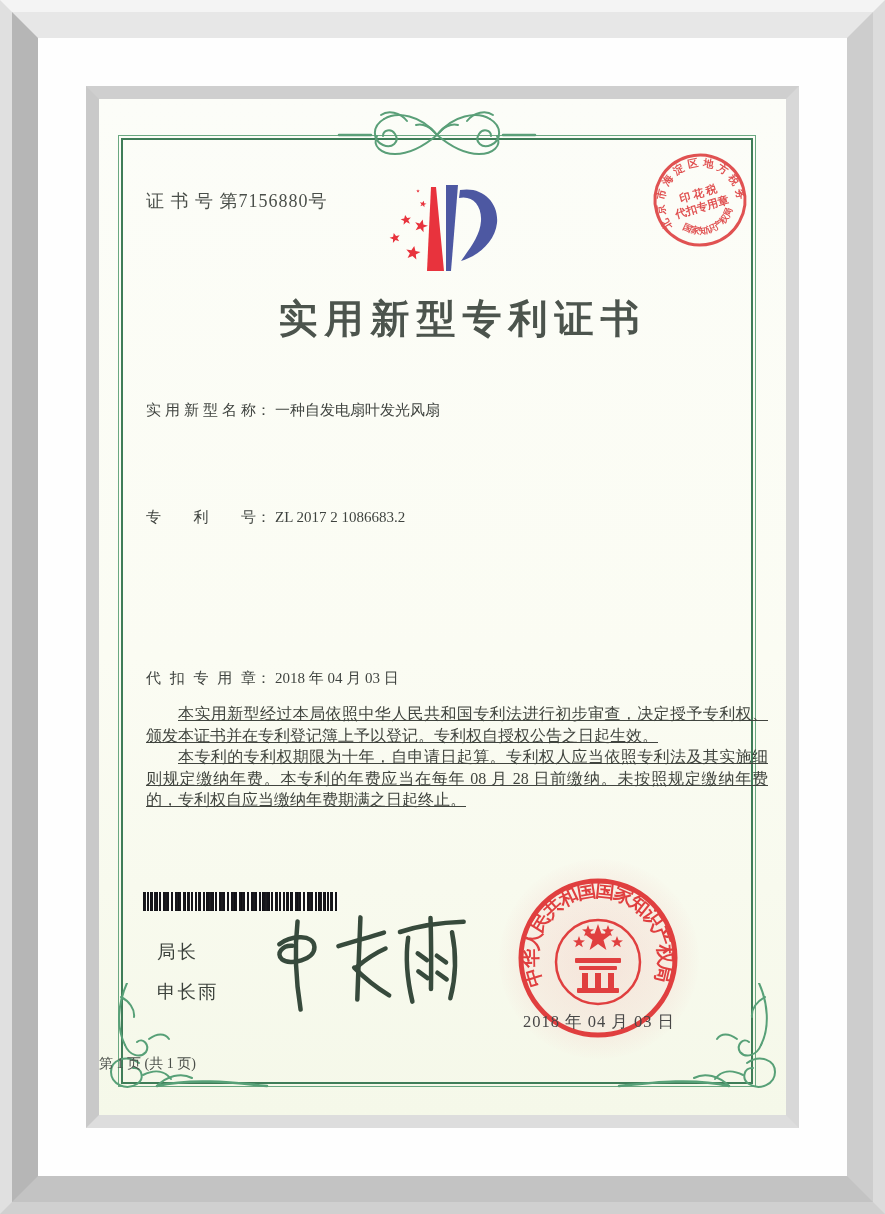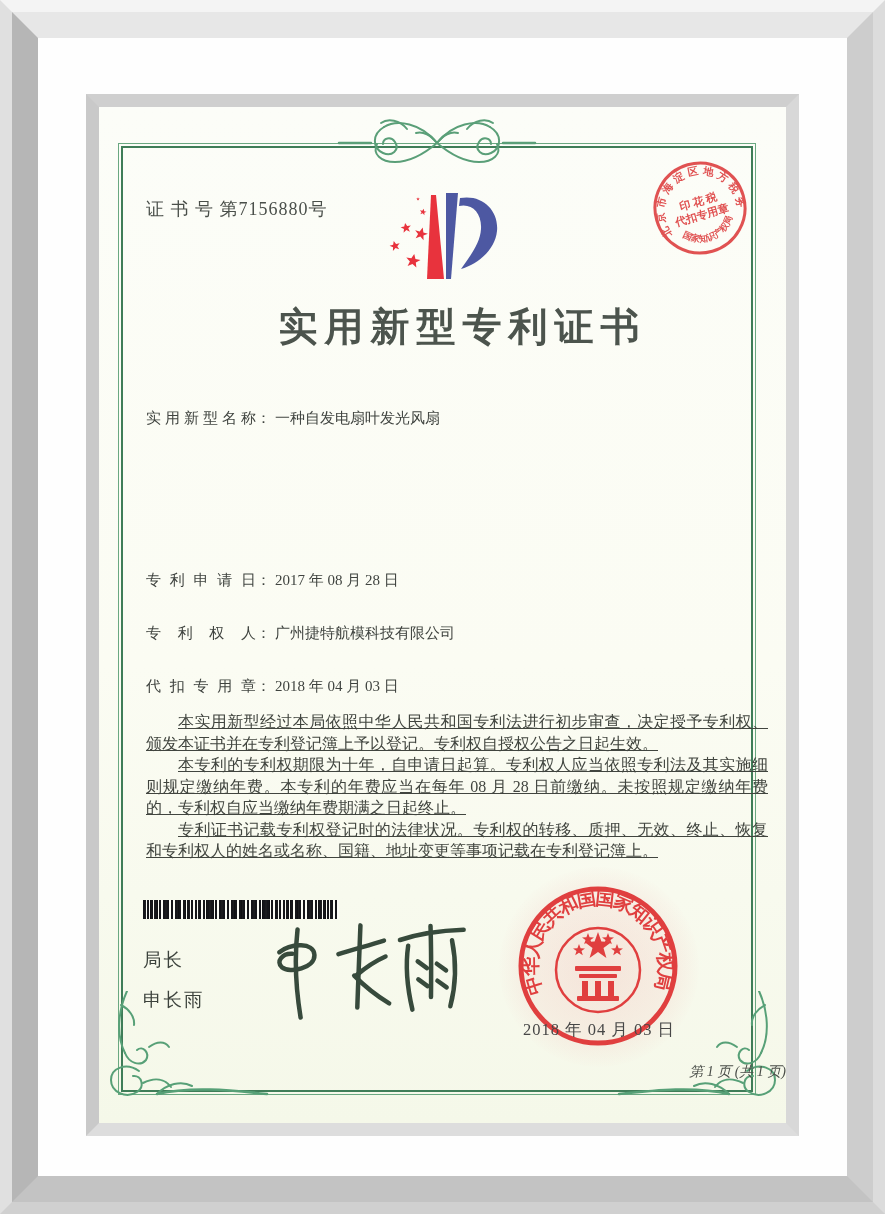--- a/index.html
+++ b/index.html
@@ -1,47 +1,47 @@
 <!DOCTYPE html>
 <html><head>
 <meta charset="utf-8">
 <style>
   html,body{margin:0;padding:0;background:#b9b9b9;}
   *{box-sizing:border-box;}
   body{width:885px;height:1214px;font-family:"Liberation Serif",serif;}
   .frame{width:885px;height:1214px;border:12px solid;border-color:#f4f4f4 #dcdcdc #d0d0d0 #e0e0e0;}
   .frame2{width:100%;height:100%;border:26px solid;border-color:#e7e7e7 #cdcdcd #c3c3c3 #b6b6b6;}
   .mat{width:100%;height:100%;background:#fefefe;padding:48px;}
-  .lip{width:100%;height:100%;border:13px solid;border-color:#cfcfcf #d8d8d8 #dddddd #c9c9c9;margin-top:8px;}
+  .lip{width:100%;height:100%;border:13px solid;border-color:#cfcfcf #d8d8d8 #dddddd #c9c9c9;}
   .paper{position:relative;width:100%;height:100%;overflow:hidden;
          background:linear-gradient(180deg,#fcfdf8 0%,#fbfcf3 55%,#f5f8e9 100%);}
   .gborder{position:absolute;left:19px;top:36px;width:638px;height:952px;border:1px solid #6aa881;}
   .gborder-inner{position:absolute;inset:2px;border:2px solid #3f7d58;}
   .certnum{position:absolute;left:47px;top:90px;font-size:18px;letter-spacing:1px;color:#4a4f4a;}
   .logo{position:absolute;left:283px;top:84px;}
   .title{position:absolute;left:0;top:193px;width:100%;text-align:center;font-size:39px;
          font-weight:bold;letter-spacing:7px;color:#4c544d;padding-left:40px;}
   .fieldrow{position:absolute;left:47px;font-size:15px;color:#3f433f;white-space:nowrap;}
   .flabel{display:inline-block;width:110px;text-align:justify;text-align-last:justify;vertical-align:bottom;}
   .fcolon{margin-right:4px;}
   .bodytext{position:absolute;left:47px;top:604px;width:622px;}
   .bodytext p{margin:0;font-size:16px;line-height:21.5px;color:#41453f;text-indent:2em;text-align:justify;text-decoration:underline;}
   .barcode{position:absolute;left:44px;top:793px;width:196px;height:19px;background-color:#fbfbf6;
     background-image:
       repeating-linear-gradient(90deg,#15151a 0 2px,transparent 2px 4px),
       repeating-linear-gradient(90deg,#101014 0 1px,transparent 1px 7px),
       repeating-linear-gradient(90deg,#1c1c20 0 3px,transparent 3px 11px);}
-  .director{position:absolute;left:44px;font-size:18.5px;color:#3c423c;letter-spacing:2px;}
+  .director{position:absolute;left:58px;font-size:18.5px;color:#3c423c;letter-spacing:2px;}
   .sig{position:absolute;left:168px;top:812px;transform:rotate(-2deg);}
   .sealwrap{position:absolute;left:417px;top:777px;width:164px;height:164px;}
   .sealhalo{position:absolute;left:400px;top:760px;width:200px;height:200px;border-radius:50%;
     background:radial-gradient(circle,rgba(238,150,150,.22) 0%,rgba(238,150,150,.10) 55%,transparent 72%);}
   .sealdate{position:absolute;left:400px;top:912px;width:200px;text-align:center;font-size:16.5px;
     color:#474747;letter-spacing:1px;}
-  .footer{position:absolute;left:0;top:956px;width:100%;text-align:right;font-size:14px;color:#4a4e49;font-style:italic;}
+  .footer{position:absolute;left:0;top:956px;width:100%;text-align:left;font-size:14px;color:#4a4e49;}
   .taxstamp{position:absolute;left:552px;top:52px;transform:rotate(-16deg);}
   .fl-top{position:absolute;left:238px;top:6px;}
   .fl-bl{position:absolute;left:0px;top:884px;}
   .fl-br{position:absolute;left:518px;top:884px;transform:scaleX(-1);}
   svg text{font-family:"Liberation Serif",serif;}
 </style>
 </head>
 <body>
 
 <div class="frame">
@@ -124,34 +124,30 @@
         </text>
         <text x="49" y="46" text-anchor="middle" font-size="11" font-weight="bold" fill="#e05252">印 花 税</text>
         <text x="49" y="60" text-anchor="middle" font-size="11" font-weight="bold" fill="#e05252">代扣专用章</text>
       </svg>
 
       <div class="title">实用新型专利证书</div>
 
       <div class="fieldrow" style="top:302px">
         <span class="flabel">实用新型名称</span><span class="fcolon">：</span><span>一种自发电扇叶发光风扇</span>
       </div>
-      <div class="fieldrow" style="top:464px">
-        <span class="flabel">专利申请日</span><span class="fcolon">：</span><span>2017 年 08 月 28 日</span>
-      </div>
-      <div class="fieldrow" style="top:517px">
-        <span class="flabel">专利权人</span><span class="fcolon">：</span><span>广州捷特航模科技有限公司</span>
+      <div class="fieldrow" style="top:409px">
+        <span class="flabel">专利号</span><span class="fcolon">：</span><span>ZL 2017 2 1086683.2</span>
       </div>
       <div class="fieldrow" style="top:570px">
         <span class="flabel">代扣专用章</span><span class="fcolon">：</span><span>2018 年 04 月 03 日</span>
       </div>
 
       <div class="bodytext">
         <p>本实用新型经过本局依照中华人民共和国专利法进行初步审查，决定授予专利权、颁发本证书并在专利登记簿上予以登记。专利权自授权公告之日起生效。</p>
         <p>本专利的专利权期限为十年，自申请日起算。专利权人应当依照专利法及其实施细则规定缴纳年费。本专利的年费应当在每年 08 月 28 日前缴纳。未按照规定缴纳年费的，专利权自应当缴纳年费期满之日起终止。</p>
-        <p>专利证书记载专利权登记时的法律状况。专利权的转移、质押、无效、终止、恢复和专利权人的姓名或名称、国籍、地址变更等事项记载在专利登记簿上。</p>
       </div>
 
       <div class="barcode"></div>
 
       <div class="director" style="top:840px">局长</div>
       <div class="director" style="top:880px">申长雨</div>
 
       <svg class="sig" width="210" height="102" viewBox="0 0 210 102">
         <g stroke="#374a3c" fill="none" stroke-width="4.5" stroke-linecap="round">
           <path d="M32,8 C28,35 28,65 32,96"></path>

